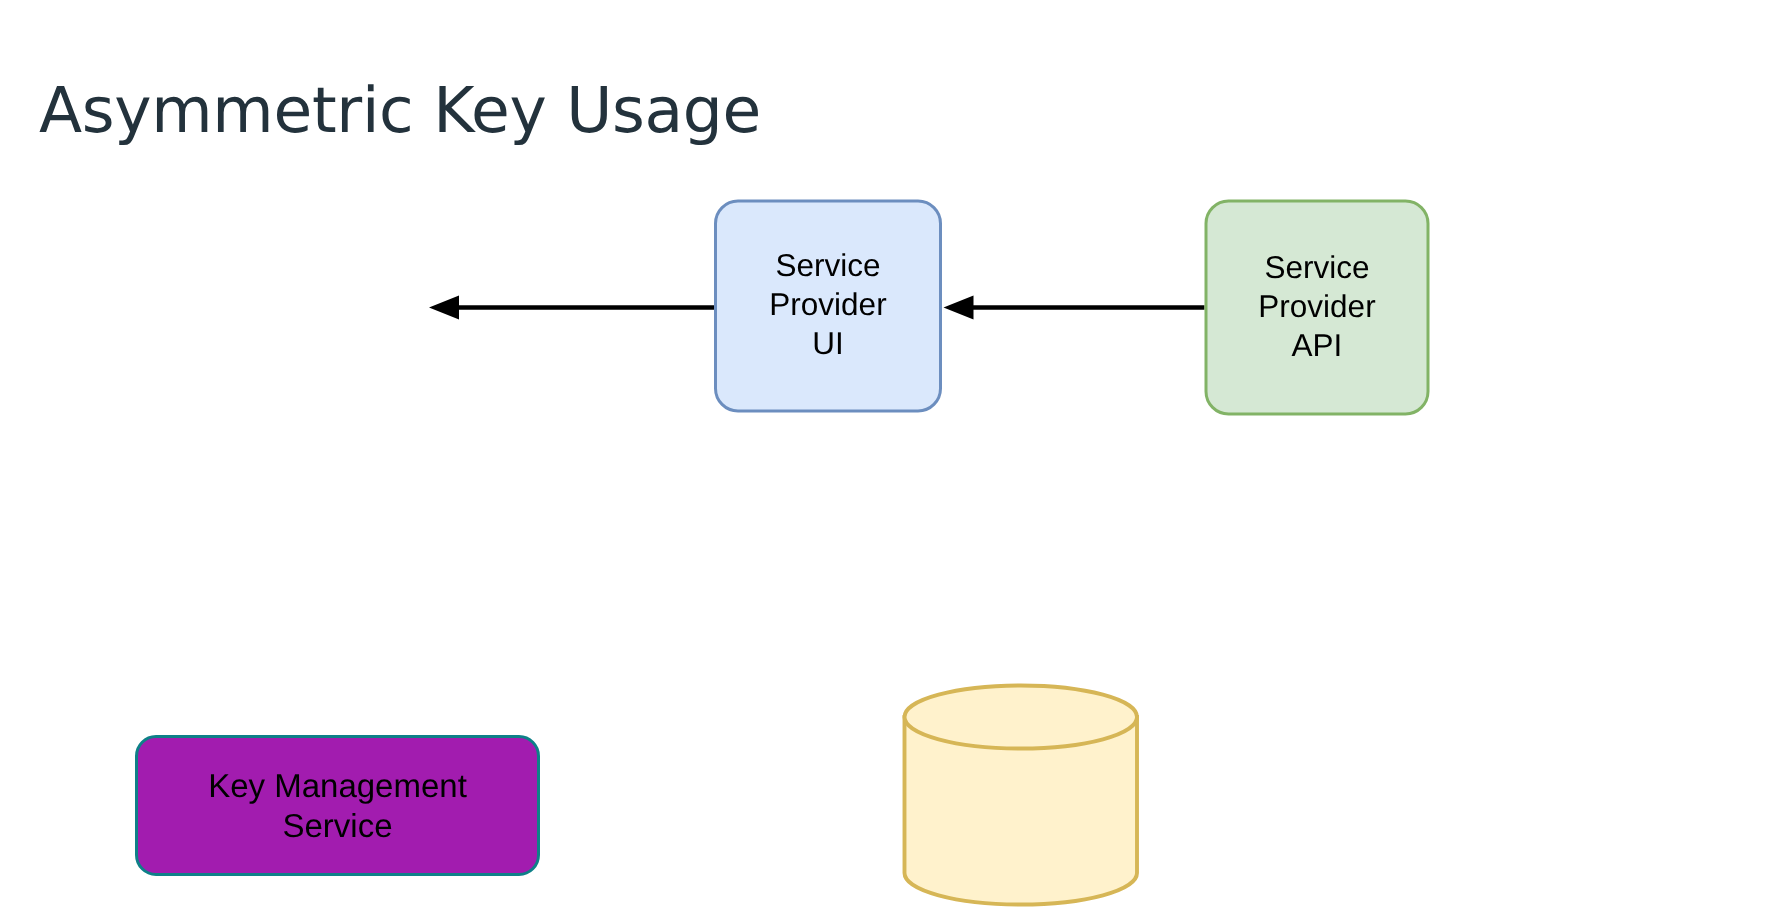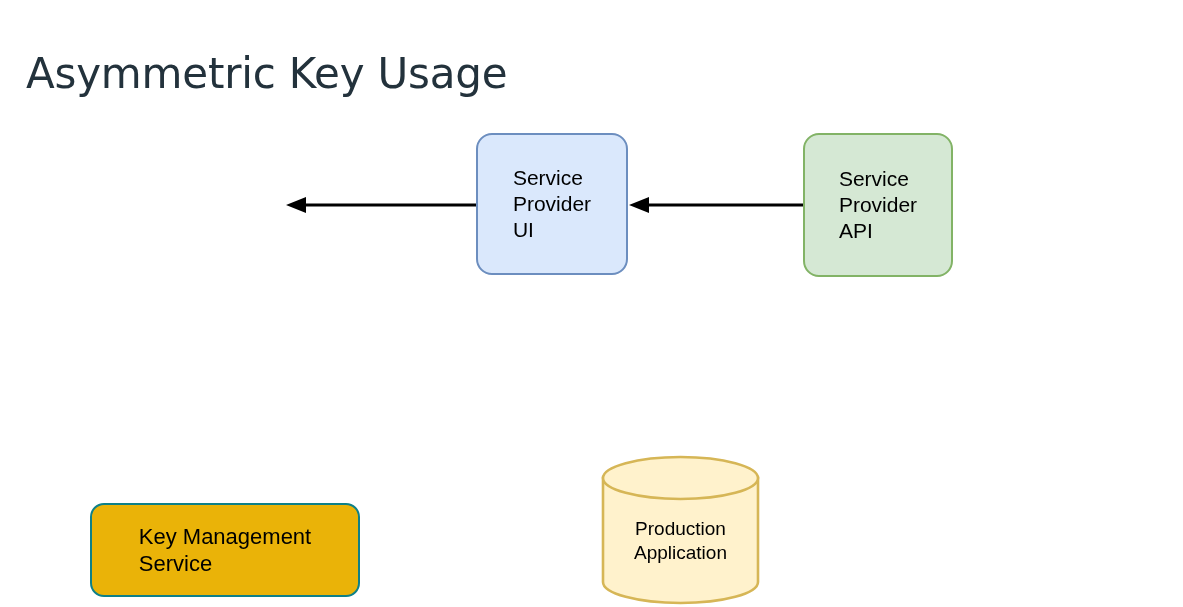--- a/index.html
+++ b/index.html
@@ -40,20 +40,21 @@
     font-family: "DejaVu Sans", sans-serif;
   }
 
   
   .node {
     position: absolute;
     box-sizing: border-box;
     display: flex;
     align-items: center;
     justify-content: center;
+    text-align: center;
     color: #000000;
     font-size: 21px;
     line-height: 1.25;
     border-style: solid;
     border-width: 2px;
   }
   .node .node-label {
     display: block;
     white-space: pre-line;
     padding: 0 6px;
@@ -114,24 +115,24 @@
     width: 150px;
     height: 144px;
     background: #d5e8d4;
     border-color: #82b366;
     border-radius: 16px;
   }
 
   
   .node-kms {
     left: 90px;
-    top: 471px;
+    top: 458px;
     width: 270px;
     height: 94px;
-    background: #eab308;
+    background: #a21caf;
     border-color: #0e8088;
     border-radius: 14px;
     font-size: 22px;
   }
 
   
   .cylinder {
     position: absolute;
   }
   .cylinder svg {
@@ -217,17 +218,15 @@
     <span class="node-label">Key Management
 Service</span>
   </div>
 
 
   <div class="cylinder cyl-prod">
     <svg width="159" height="150" viewBox="0 0 159 150" xmlns="http://www.w3.org/2000/svg">
       <path d="M2,23 L2,127 A77.5,21 0 0 0 157,127 L157,23 Z" fill="#fff2cc" stroke="#d6b656" stroke-width="2.6"></path>
       <ellipse cx="79.5" cy="23" rx="77.5" ry="21" fill="#fff2cc" stroke="#d6b656" stroke-width="2.6"></ellipse>
     </svg>
-    <div class="cyl-label">Production
-Application</div>
   </div>
 
 </div>
 
 </body></html>

